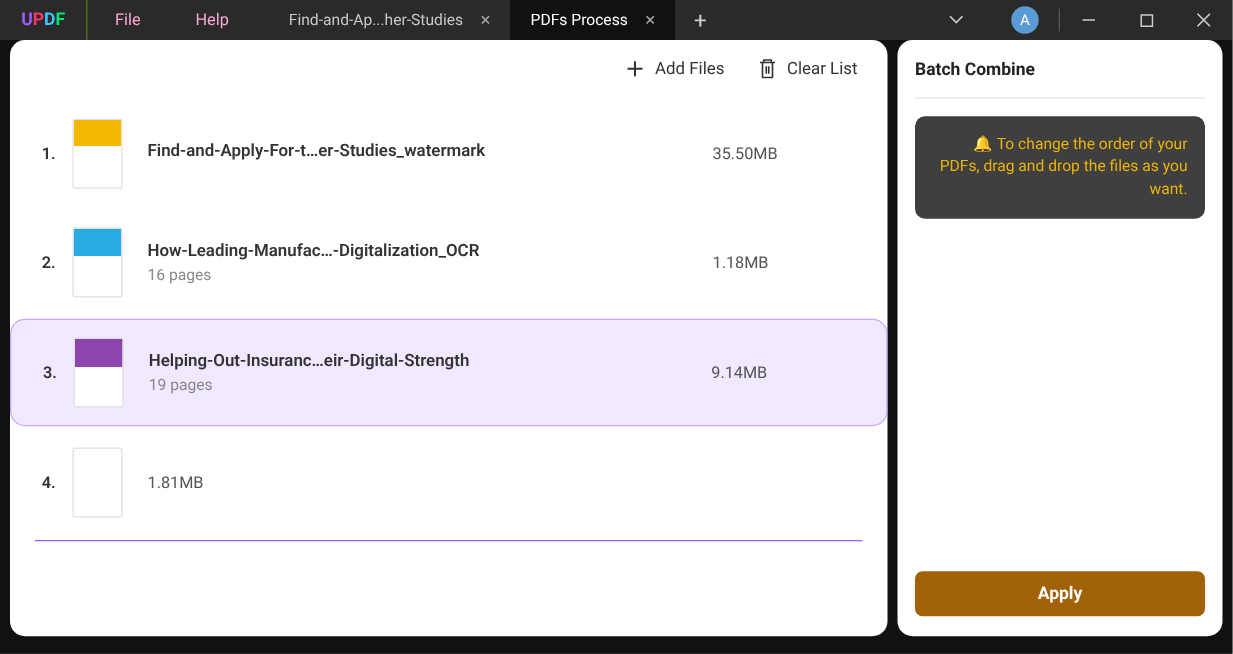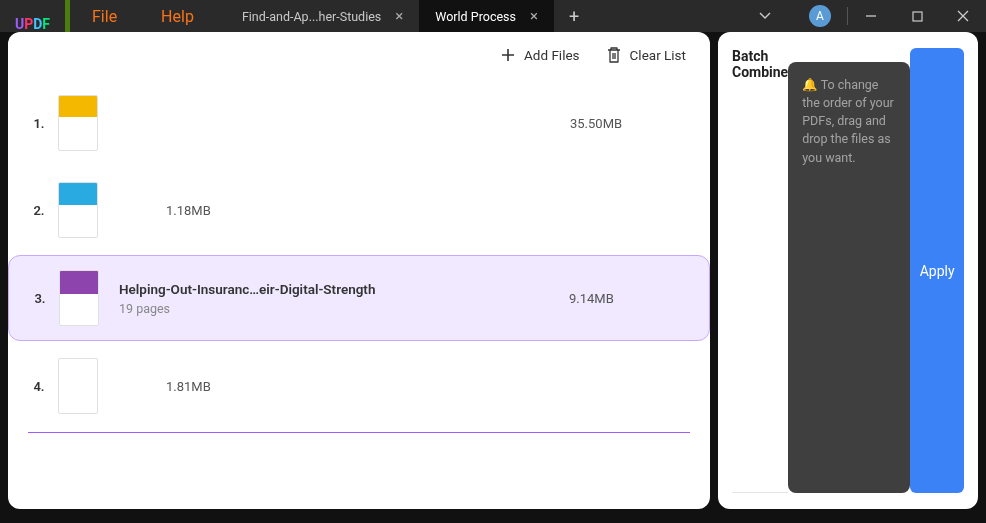--- a/index.html
+++ b/index.html
@@ -1,64 +1,64 @@
 <!DOCTYPE html>
 <html><head>
   <meta charset="utf-8">
   <style>
     * { margin: 0; padding: 0; box-sizing: border-box; font-family: -apple-system, BlinkMacSystemFont, "Segoe UI", Roboto, sans-serif; }
     body { width: 986px; height: 523px; overflow: hidden; background: #111111; }
     
     .titlebar { height: 32px; background: #2a2a2a; display: flex; align-items: center; color: #e0e0e0; font-size: 13px; }
-    .logo-area { width: 70px; display: flex; align-items: flex-end; justify-content: center; border-right: 5px solid #4d7c0f; height: 100%; }
+    .logo-area { width: 70px; display: flex; align-items: center; justify-content: center; border-right: 1px solid #4d7c0f; height: 100%; }
     .logo-text { font-weight: bold; font-size: 14px; }
     .logo-u { color: #9d5cff; }
     .logo-p { color: #ff3366; }
     .logo-d { color: #40c4ff; }
     .logo-f { color: #00e676; }
     .menu-items { display: flex; height: 100%; }
-    .menu-item { padding: 0 22px; display: flex; align-items: center; cursor: pointer; font-size: 16px; color: #f97316; }
+    .menu-item { padding: 0 22px; display: flex; align-items: center; cursor: pointer; font-size: 13px; color: #f9a8d4; }
     .tabs { display: flex; height: 100%; margin-left: 10px; }
     .tab { display: flex; align-items: center; padding: 16px 16px; gap: 14px; cursor: pointer; font-size: 12.5px; color: #c8c8c8; }
     .tab.active { background: #111111; color: #ffffff; }
     .tab-close { font-size: 15px; color: #aaa; cursor: pointer; }
     .new-tab { width: 40px; display: flex; align-items: center; justify-content: center; font-size: 18px; color: #ccc; cursor: pointer; }
     .titlebar-right { margin-left: auto; display: flex; align-items: center; height: 100%; }
     .dropdown-btn { width: 56px; display: flex; align-items: center; justify-content: center; color: #ccc; cursor: pointer; }
     .avatar { width: 22px; height: 22px; border-radius: 50%; background: #5b9bd5; color: #fff; display: flex; align-items: center; justify-content: center; font-size: 12px; margin: 0 16px; }
     .divider-v { width: 1px; height: 18px; background: #555; }
     .win-controls { display: flex; height: 100%; }
     .win-btn { width: 46px; display: flex; align-items: center; justify-content: center; color: #ccc; cursor: pointer; }
     
     .main-area { display: flex; height: calc(100% - 32px); background: #111111; padding: 0 8px 14px 8px; gap: 8px; }
     .content-panel { flex: 1; background: #ffffff; border-radius: 12px; display: flex; flex-direction: column; overflow: hidden; }
-    .side-panel { width: 260px; background: #ffffff; border-radius: 12px; padding: 16px 14px; display: flex; flex-direction: row; }
+    .side-panel { width: 260px; background: #ffffff; border-radius: 12px; padding: 16px 14px; display: flex; flex-direction: column; }
     
     .toolbar { display: flex; justify-content: flex-end; align-items: center; padding: 14px 24px 8px; gap: 26px; }
     .toolbar-btn { display: flex; align-items: center; gap: 8px; font-size: 13.5px; color: #333; cursor: pointer; }
     
     .file-list { padding: 6px 0 0 0; flex: 1; }
     .file-row { display: flex; align-items: center; padding: 14px 20px 14px 12px; margin: 3px 0; border-radius: 12px; }
     .file-row.selected { background: #f0e9ff; border: 1px solid #c8a8ff; margin: 2px 0; }
     .file-index { width: 38px; text-align: center; font-size: 13px; font-weight: 600; color: #333; }
     .file-thumb { width: 40px; height: 56px; border: 1px solid #e0e0e0; border-radius: 2px; margin-right: 20px; background: #fff; }
     .thumb1 { background: linear-gradient(to bottom, #f5b800 0%, #f5b800 38%, #fff 38%); }
     .thumb2 { background: linear-gradient(to bottom, #29abe2 0%, #29abe2 40%, #fff 40%); }
     .thumb3 { background: linear-gradient(to bottom, #8e44ad 0%, #8e44ad 42%, #fff 42%); }
     .thumb4 { background: #fff; }
     .file-info { flex: 1; min-width: 0; }
     .file-name { font-size: 13.5px; font-weight: 600; color: #333; margin-bottom: 4px; white-space: nowrap; overflow: hidden; text-overflow: ellipsis; }
     .file-pages { font-size: 12.5px; color: #888; }
-    .file-size { width: 120px; font-size: 13px; color: #555; margin-left: 48px; }
+    .file-size { width: 120px; font-size: 13px; color: #555; }
     .file-list-divider { height: 1px; background: #9d5cff; margin: 4px 20px 0; }
     
     .side-title { font-size: 14px; font-weight: 700; color: #222; padding-bottom: 14px; border-bottom: 1px solid #e5e5e5; }
-    .info-box { background: #3f3f3f; color: #a3a3a3; border-radius: 8px; padding: 14px; font-size: 12.5px; line-height: 1.45; margin-top: 14px; }
+    .info-box { background: #3f3f3f; color: #eab308; border-radius: 8px; padding: 14px; font-size: 12.5px; line-height: 1.45; margin-top: 14px; text-align: right; }
     .side-spacer { flex: 1; }
-    .apply-btn { background: #3b82f6; border: none; color: #fff; font-size: 14px; font-weight: 400; padding: 10px 0; border-radius: 6px; cursor: pointer; width: 100%; }
+    .apply-btn { background: #a16207; border: none; color: #fff; font-size: 14px; font-weight: 700; padding: 10px 0; border-radius: 6px; cursor: pointer; width: 100%; }
     
     svg { display: block; }
   </style>
 </head>
 <body>
 
 <div class="titlebar">
   <div class="logo-area">
     <span class="logo-text">
       <span class="logo-u">U</span><span class="logo-p">P</span><span class="logo-d">D</span><span class="logo-f">F</span>
@@ -67,21 +67,21 @@
   <div class="menu-items">
     <div class="menu-item">File</div>
     <div class="menu-item">Help</div>
   </div>
   <div class="tabs">
     <div class="tab">
       <span>Find-and-Ap...her-Studies</span>
       <span class="tab-close">×</span>
     </div>
     <div class="tab active">
-      <span>World Process</span>
+      <span>PDFs Process</span>
       <span class="tab-close">×</span>
     </div>
     <div class="new-tab">+</div>
   </div>
   <div class="titlebar-right">
     <div class="dropdown-btn">
       <svg width="12" height="8" viewBox="0 0 12 8">
           <path d="M1 1 L6 6 L11 1" stroke="#ccc" stroke-width="1.4" fill="none"></path>
         </svg>
     </div>
@@ -121,26 +121,31 @@
             <path d="M2 4 H14 M5 4 V2 H11 V4 M4 4 V16 H12 V4 M7 7 V13 M9 7 V13" stroke="#333" stroke-width="1.3" fill="none" stroke-linejoin="round"></path>
           </svg>
         <span>Clear List</span>
       </div>
     </div>
     <div class="file-list">
       <div class="file-row">
         <div class="file-index">1.</div>
         <div class="file-thumb thumb1"></div>
         <div class="file-info">
+          <div class="file-name">Find-and-Apply-For-t…er-Studies_watermark</div>
         </div>
         <div class="file-size">35.50MB</div>
       </div>
       <div class="file-row">
         <div class="file-index">2.</div>
         <div class="file-thumb thumb2"></div>
+        <div class="file-info">
+          <div class="file-name">How-Leading-Manufac…-Digitalization_OCR</div>
+          <div class="file-pages">16 pages</div>
+        </div>
         <div class="file-size">1.18MB</div>
       </div>
       <div class="file-row selected">
         <div class="file-index">3.</div>
         <div class="file-thumb thumb3"></div>
         <div class="file-info">
           <div class="file-name">Helping-Out-Insuranc…eir-Digital-Strength</div>
           <div class="file-pages">19 pages</div>
         </div>
         <div class="file-size">9.14MB</div>

